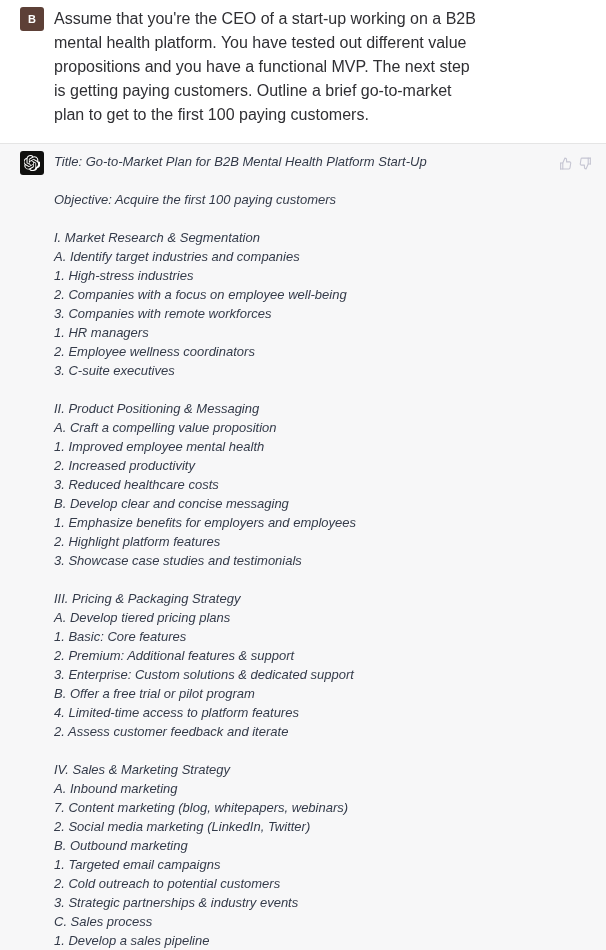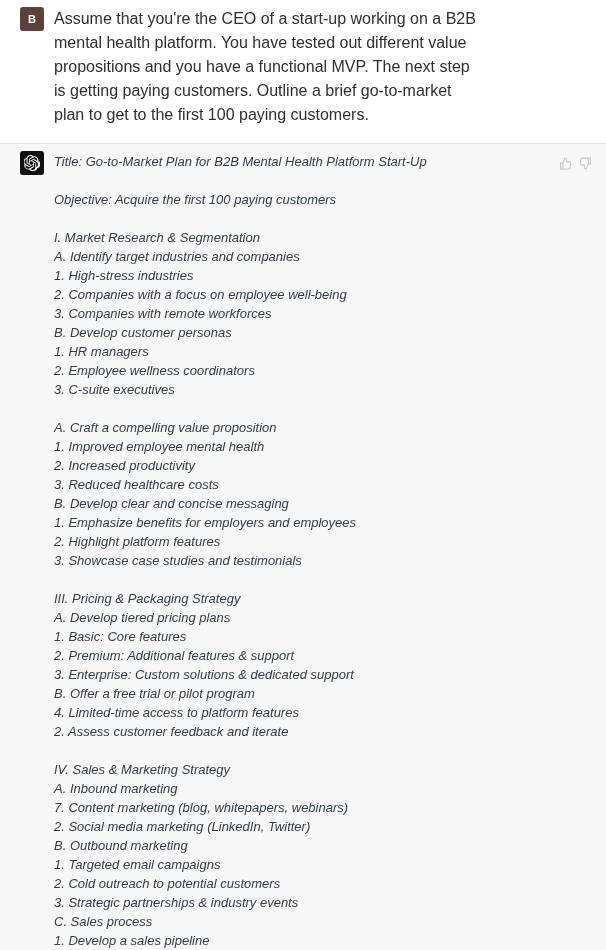--- a/index.html
+++ b/index.html
@@ -141,25 +141,25 @@
       <div class="body-text assistant-lines">
         <div class="a-line">Title: Go-to-Market Plan for B2B Mental Health Platform Start-Up</div>
         <div class="a-line spacer"></div>
         <div class="a-line">Objective: Acquire the first 100 paying customers</div>
         <div class="a-line spacer"></div>
         <div class="a-line">I. Market Research &amp; Segmentation</div>
         <div class="a-line">A. Identify target industries and companies</div>
         <div class="a-line">1. High-stress industries</div>
         <div class="a-line">2. Companies with a focus on employee well-being</div>
         <div class="a-line">3. Companies with remote workforces</div>
-        <div class="a-line">B. Develop customer personas</div>
         <div class="a-line">1. HR managers</div>
         <div class="a-line">2. Employee wellness coordinators</div>
         <div class="a-line">3. C-suite executives</div>
         <div class="a-line spacer"></div>
+        <div class="a-line">II. Product Positioning &amp; Messaging</div>
         <div class="a-line">A. Craft a compelling value proposition</div>
         <div class="a-line">1. Improved employee mental health</div>
         <div class="a-line">2. Increased productivity</div>
         <div class="a-line">3. Reduced healthcare costs</div>
         <div class="a-line">B. Develop clear and concise messaging</div>
         <div class="a-line">1. Emphasize benefits for employers and employees</div>
         <div class="a-line">2. Highlight platform features</div>
         <div class="a-line">3. Showcase case studies and testimonials</div>
         <div class="a-line spacer"></div>
         <div class="a-line">III. Pricing &amp; Packaging Strategy</div>

